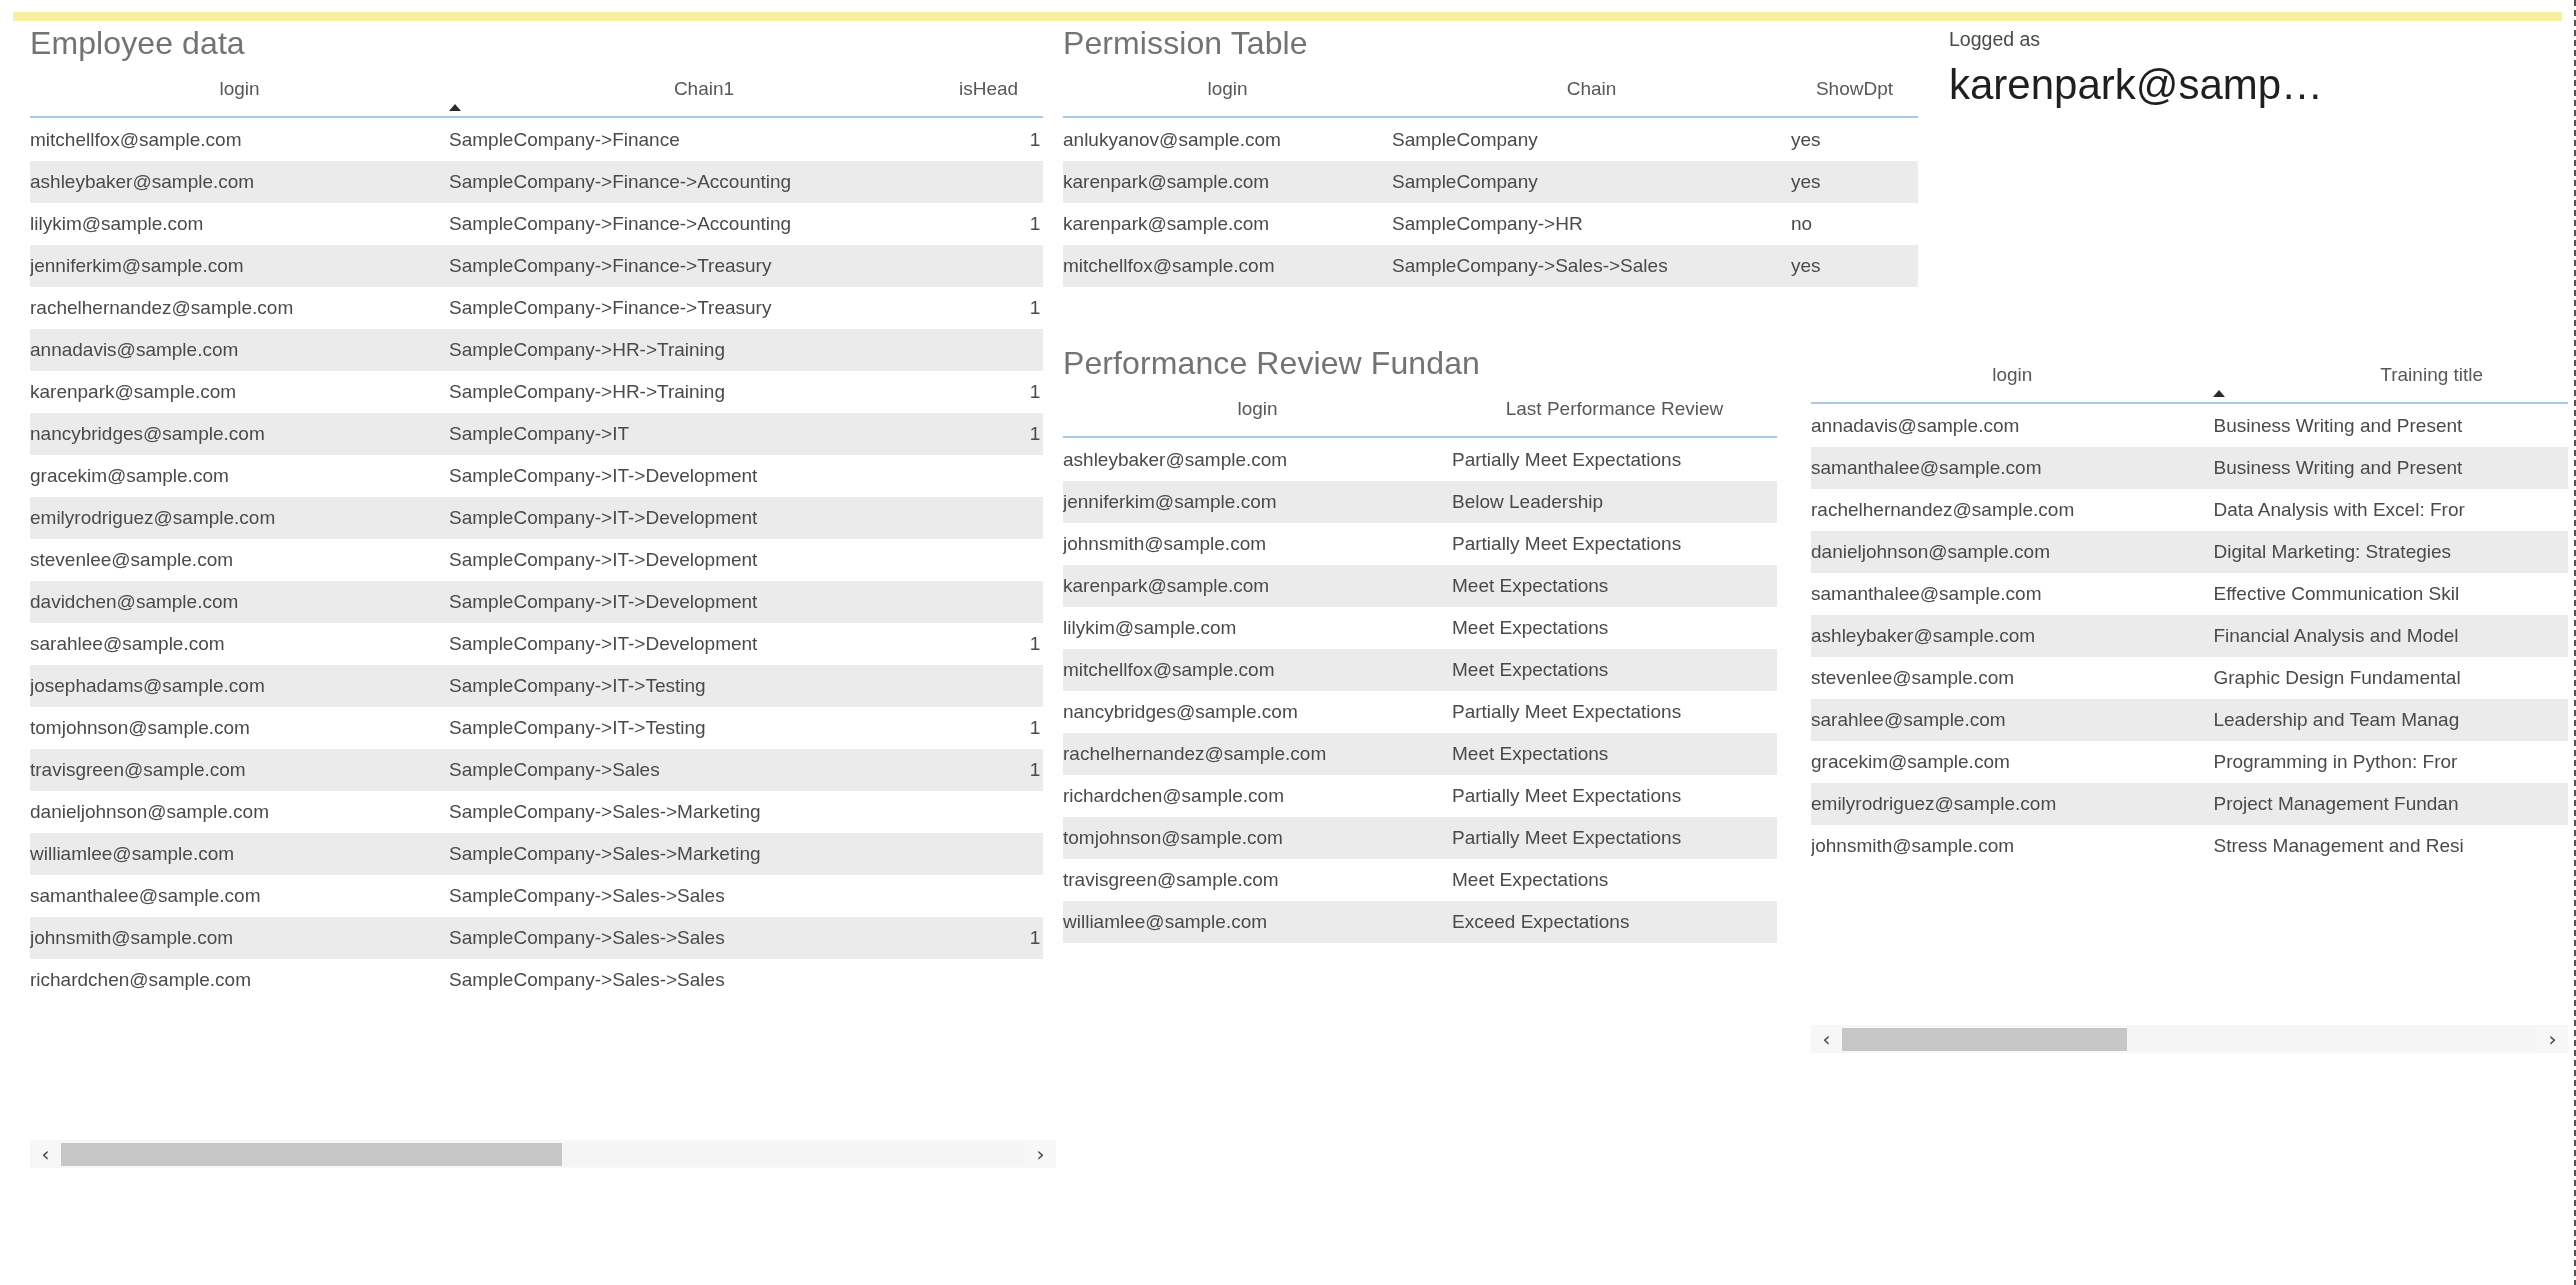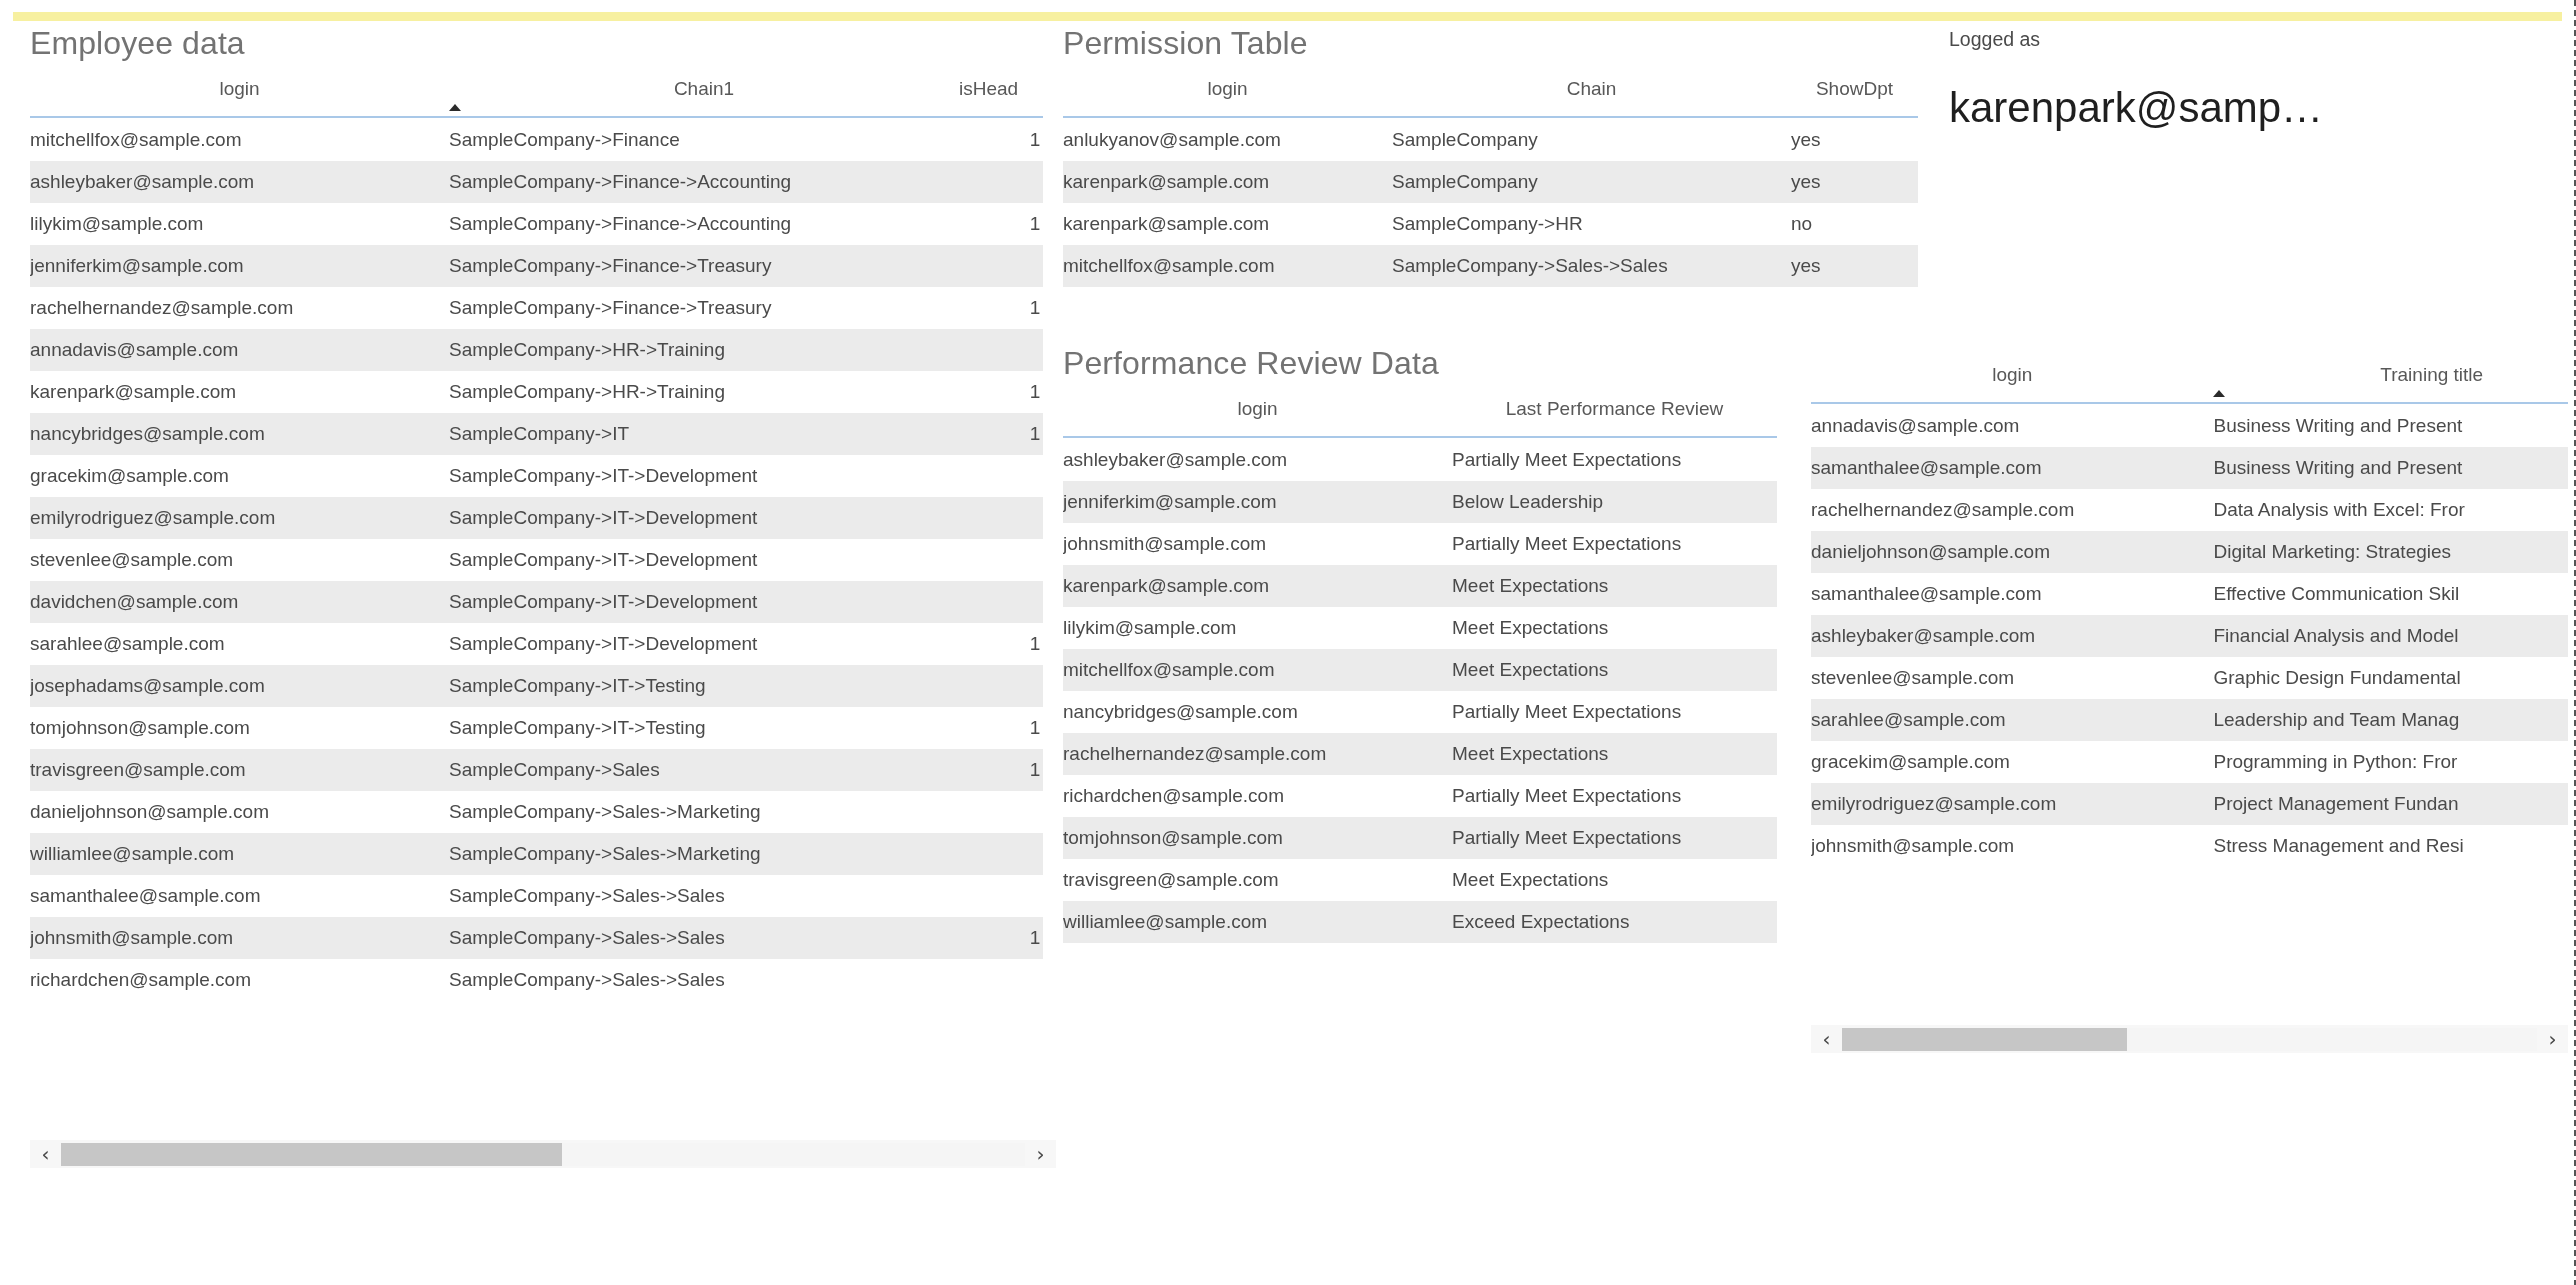--- a/index.html
+++ b/index.html
@@ -111,21 +111,21 @@
   
   #loggedas-panel{left:1949px;top:28px;width:604px;}
   .loggedas-label{
     font-size:19.5px;
     color:#4a4a4a;
     white-space:nowrap;
   }
   .loggedas-value{
     font-size:42px;
     color:#1f1f1f;
-    margin-top:33px;
+    margin-top:10px;
     white-space:nowrap;
     overflow:hidden;
   }
 
   
   .hscroll{
     position:absolute;
     height:28px;
     background:#f7f7f7;
     display:flex;
@@ -331,21 +331,21 @@
           <tr>
             <td>mitchellfox@sample.com</td>
             <td>SampleCompany-&gt;Sales-&gt;Sales</td>
             <td>yes</td>
           </tr>
         </tbody>
     </table>
   </div>
 
   <div class="panel" id="performance-panel">
-    <div class="panel-title">Performance Review Data</div>
+    <div class="panel-title">Performance Review Fundan</div>
     <table class="grid">
       <colgroup>
           <col class="c-login">
           <col class="c-review">
         </colgroup>
       <thead>
         <tr>
           <th>login</th>
           <th>Last Performance Review</th>
         </tr>

